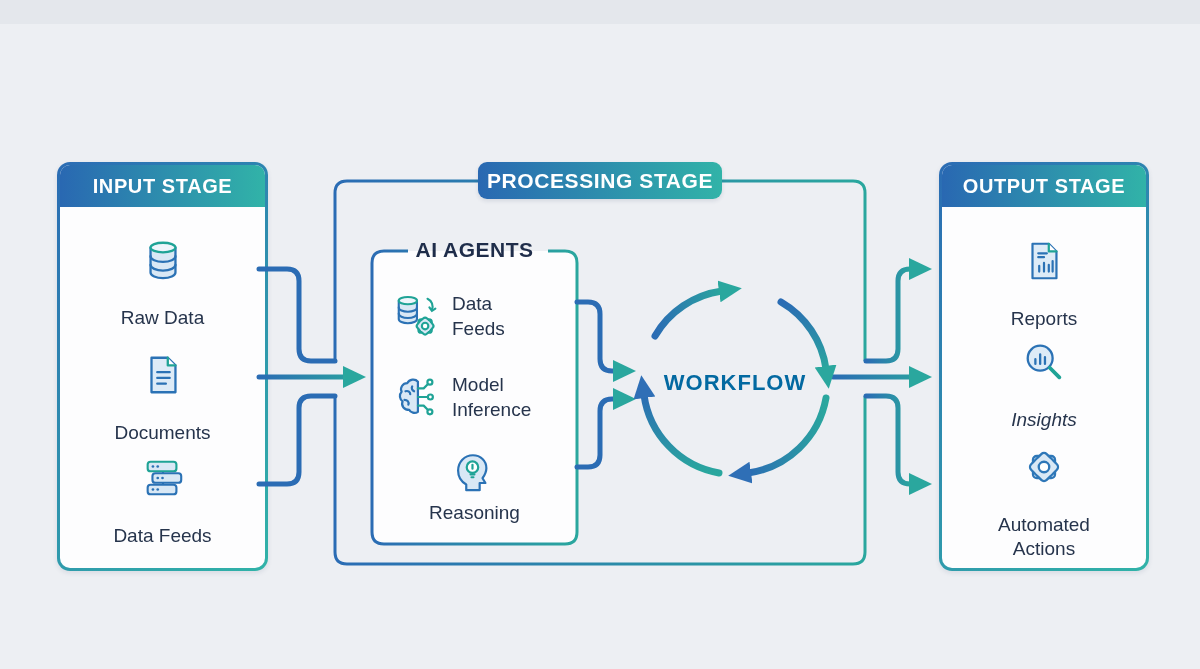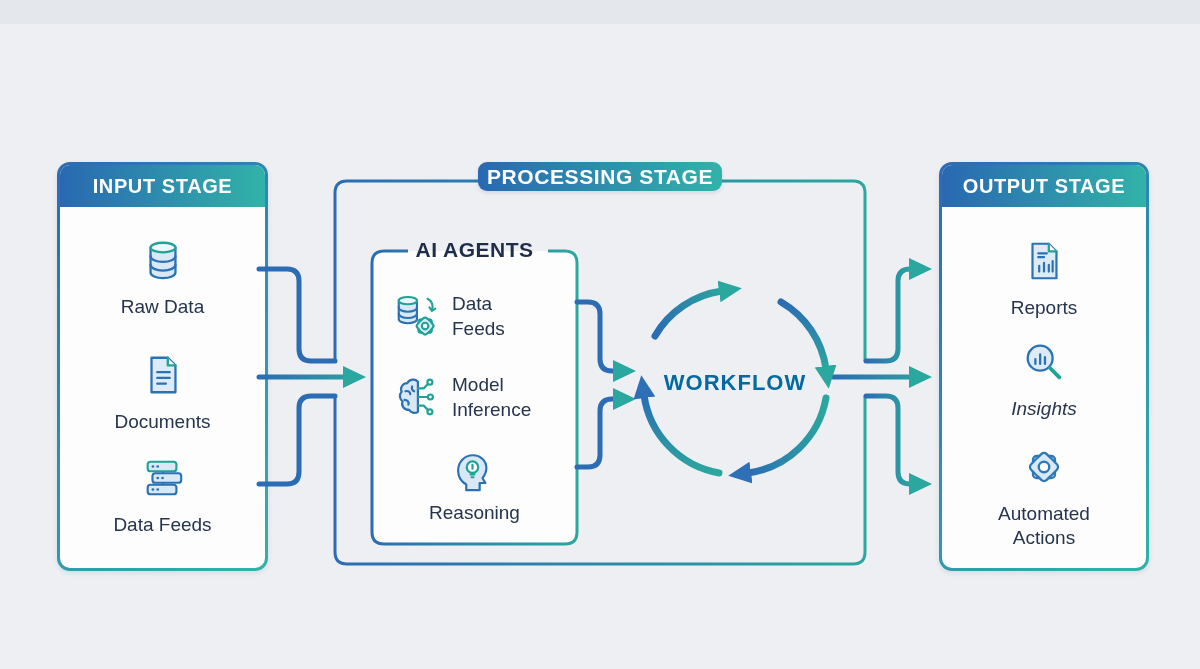--- a/index.html
+++ b/index.html
@@ -8,26 +8,26 @@
   svg.layer{position:absolute;left:0;top:0;width:1200px;height:669px;pointer-events:none;}
   .layer-boxes{z-index:1;}
   .layer-arrows{z-index:3;}
   .gbox{position:absolute;z-index:2;border-radius:13px;padding:3px;
         background:linear-gradient(135deg,#2b6cb4 0%,#31b3a8 100%);
         box-shadow:0 2px 5px rgba(30,50,90,.10);}
   .gbox-inner{width:100%;height:100%;background:#fdfdfe;border-radius:10px;overflow:hidden;position:relative;}
   .stage-header{height:42px;background:linear-gradient(90deg,#2968b2,#31b3a8);
         display:flex;align-items:center;justify-content:center;
         color:#fff;font-weight:bold;font-size:20px;letter-spacing:.6px;}
-  .item{position:absolute;left:0;right:0;display:flex;flex-direction:column;align-items:center;gap:12px;}
+  .item{position:absolute;left:0;right:0;display:flex;flex-direction:column;align-items:center;gap:23px;}
   .lbl{font-size:19px;font-weight:500;color:#26344c;text-align:center;line-height:24px;}
   .lbl-narrow{max-width:122px;}
   .icon{width:46px;height:46px;display:block;}
   .icon-sm{width:46px;height:46px;display:block;}
-  .badge{position:absolute;z-index:2;left:478px;top:138px;width:244px;height:29px;border-radius:9px;
+  .badge{position:absolute;z-index:2;left:478px;top:138px;width:244px;height:37px;border-radius:9px;
         background:linear-gradient(90deg,#2968b2,#31b3a8);
         display:flex;align-items:center;justify-content:center;color:#fff;font-weight:bold;
         font-size:21px;letter-spacing:.6px;box-shadow:0 2px 4px rgba(30,50,90,.12);}
   .ai-title{position:absolute;z-index:2;left:372px;top:214px;width:205px;text-align:center;
         font-size:21px;font-weight:bold;color:#1f2d4a;letter-spacing:.5px;}
   .ai-row{position:absolute;z-index:2;display:flex;align-items:center;gap:13px;}
   .ai-row .lbl{text-align:left;line-height:25px;}
   .workflow{position:absolute;z-index:2;left:635px;top:346px;width:200px;text-align:center;
         font-size:22px;font-weight:bold;color:#0369a1;letter-spacing:1px;}
   .reason-icon{position:absolute;z-index:2;left:449px;top:425px;}

